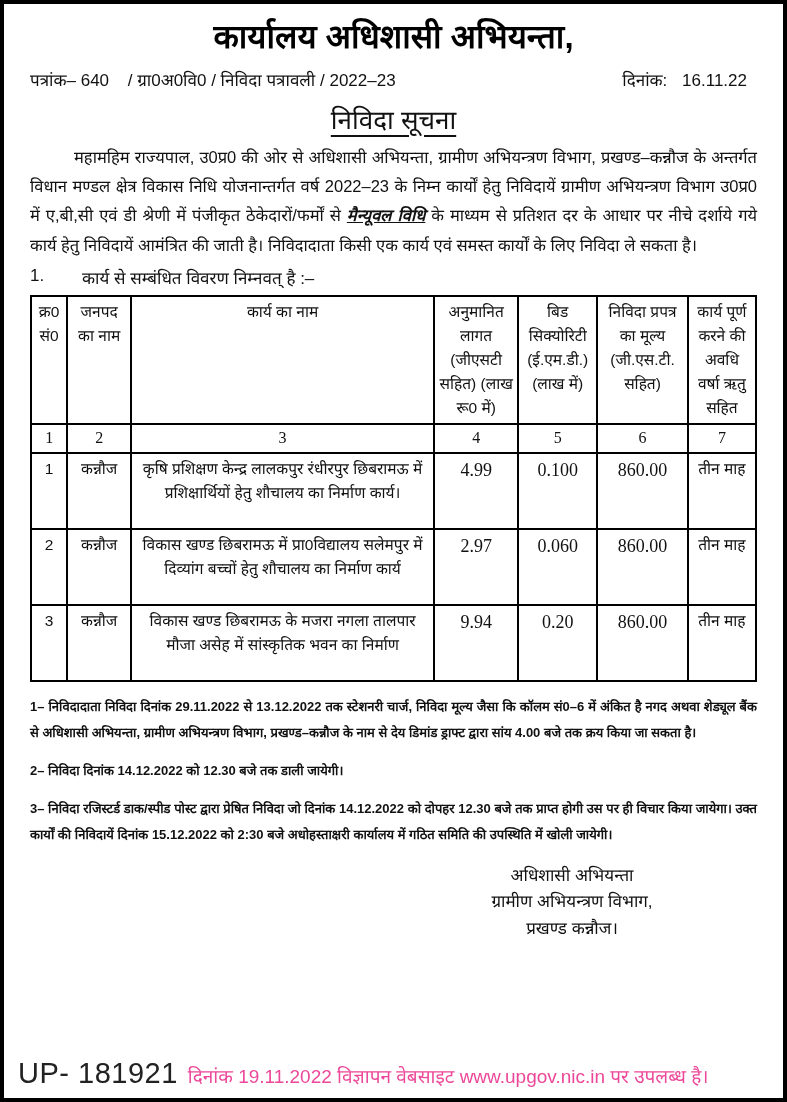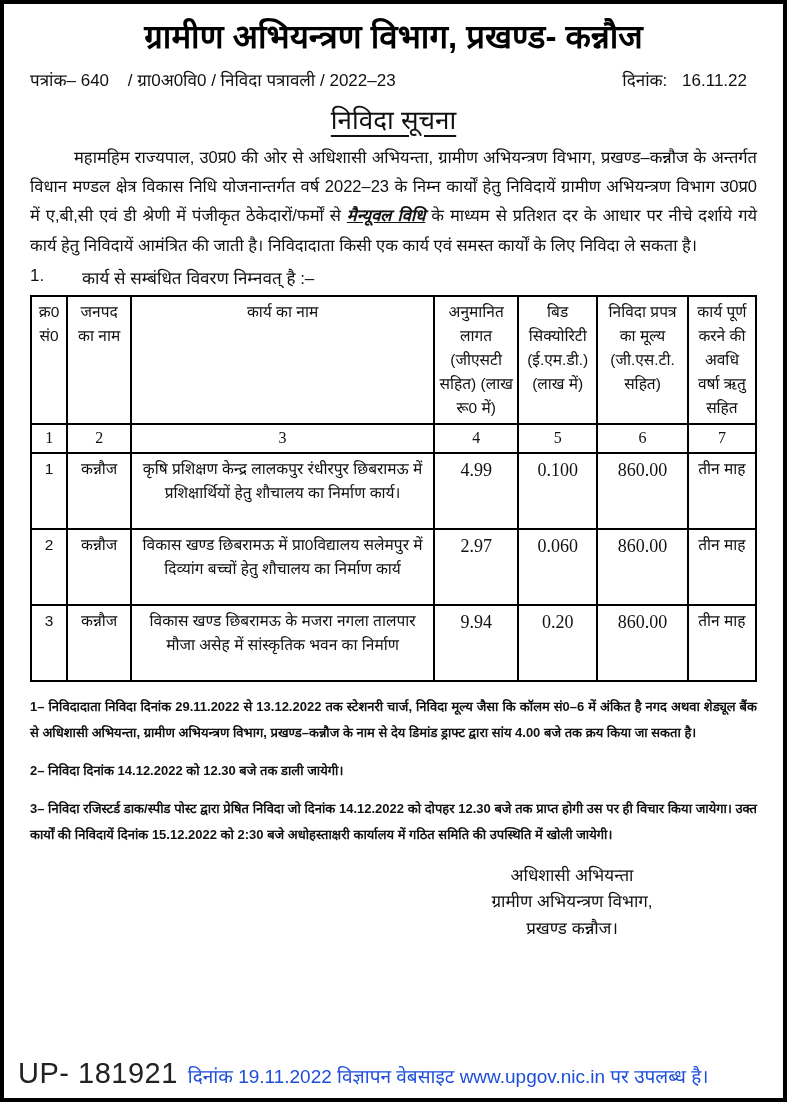--- a/index.html
+++ b/index.html
@@ -57,29 +57,29 @@
   .signature {
     margin:14px 70px 0 auto; width:230px;
     text-align:center; font-size:17px; line-height:1.55;
   }
   
   .footer {
     position:absolute; left:14px; right:10px; bottom:8px;
     display:flex; align-items:baseline; gap:10px; white-space:nowrap;
   }
   .footer .code { font-size:29px; color:#222; letter-spacing:0.5px; }
-  .footer .ftext { font-size:19px; color:#1d4ed8; }
+  .footer .ftext { font-size:19px; color:#ec4899; }
 </style>
 </head>
 <body>
 
 <div class="page">
 
   <div class="hdr">
-    <div class="hdr-l1">ग्रामीण अभियन्त्रण विभाग, प्रखण्ड- कन्नौज</div>
+    <div class="hdr-l1">कार्यालय अधिशासी अभियन्ता,</div>
   </div>
 
   <div class="refline">
     <div class="left">
       <span>पत्रांक– 640</span>
       <span>/ ग्रा0अ0वि0 / निविदा पत्रावली / 2022–23</span>
     </div>
     <div class="right">
       <span>दिनांक:</span>
       <span>16.11.22</span>

